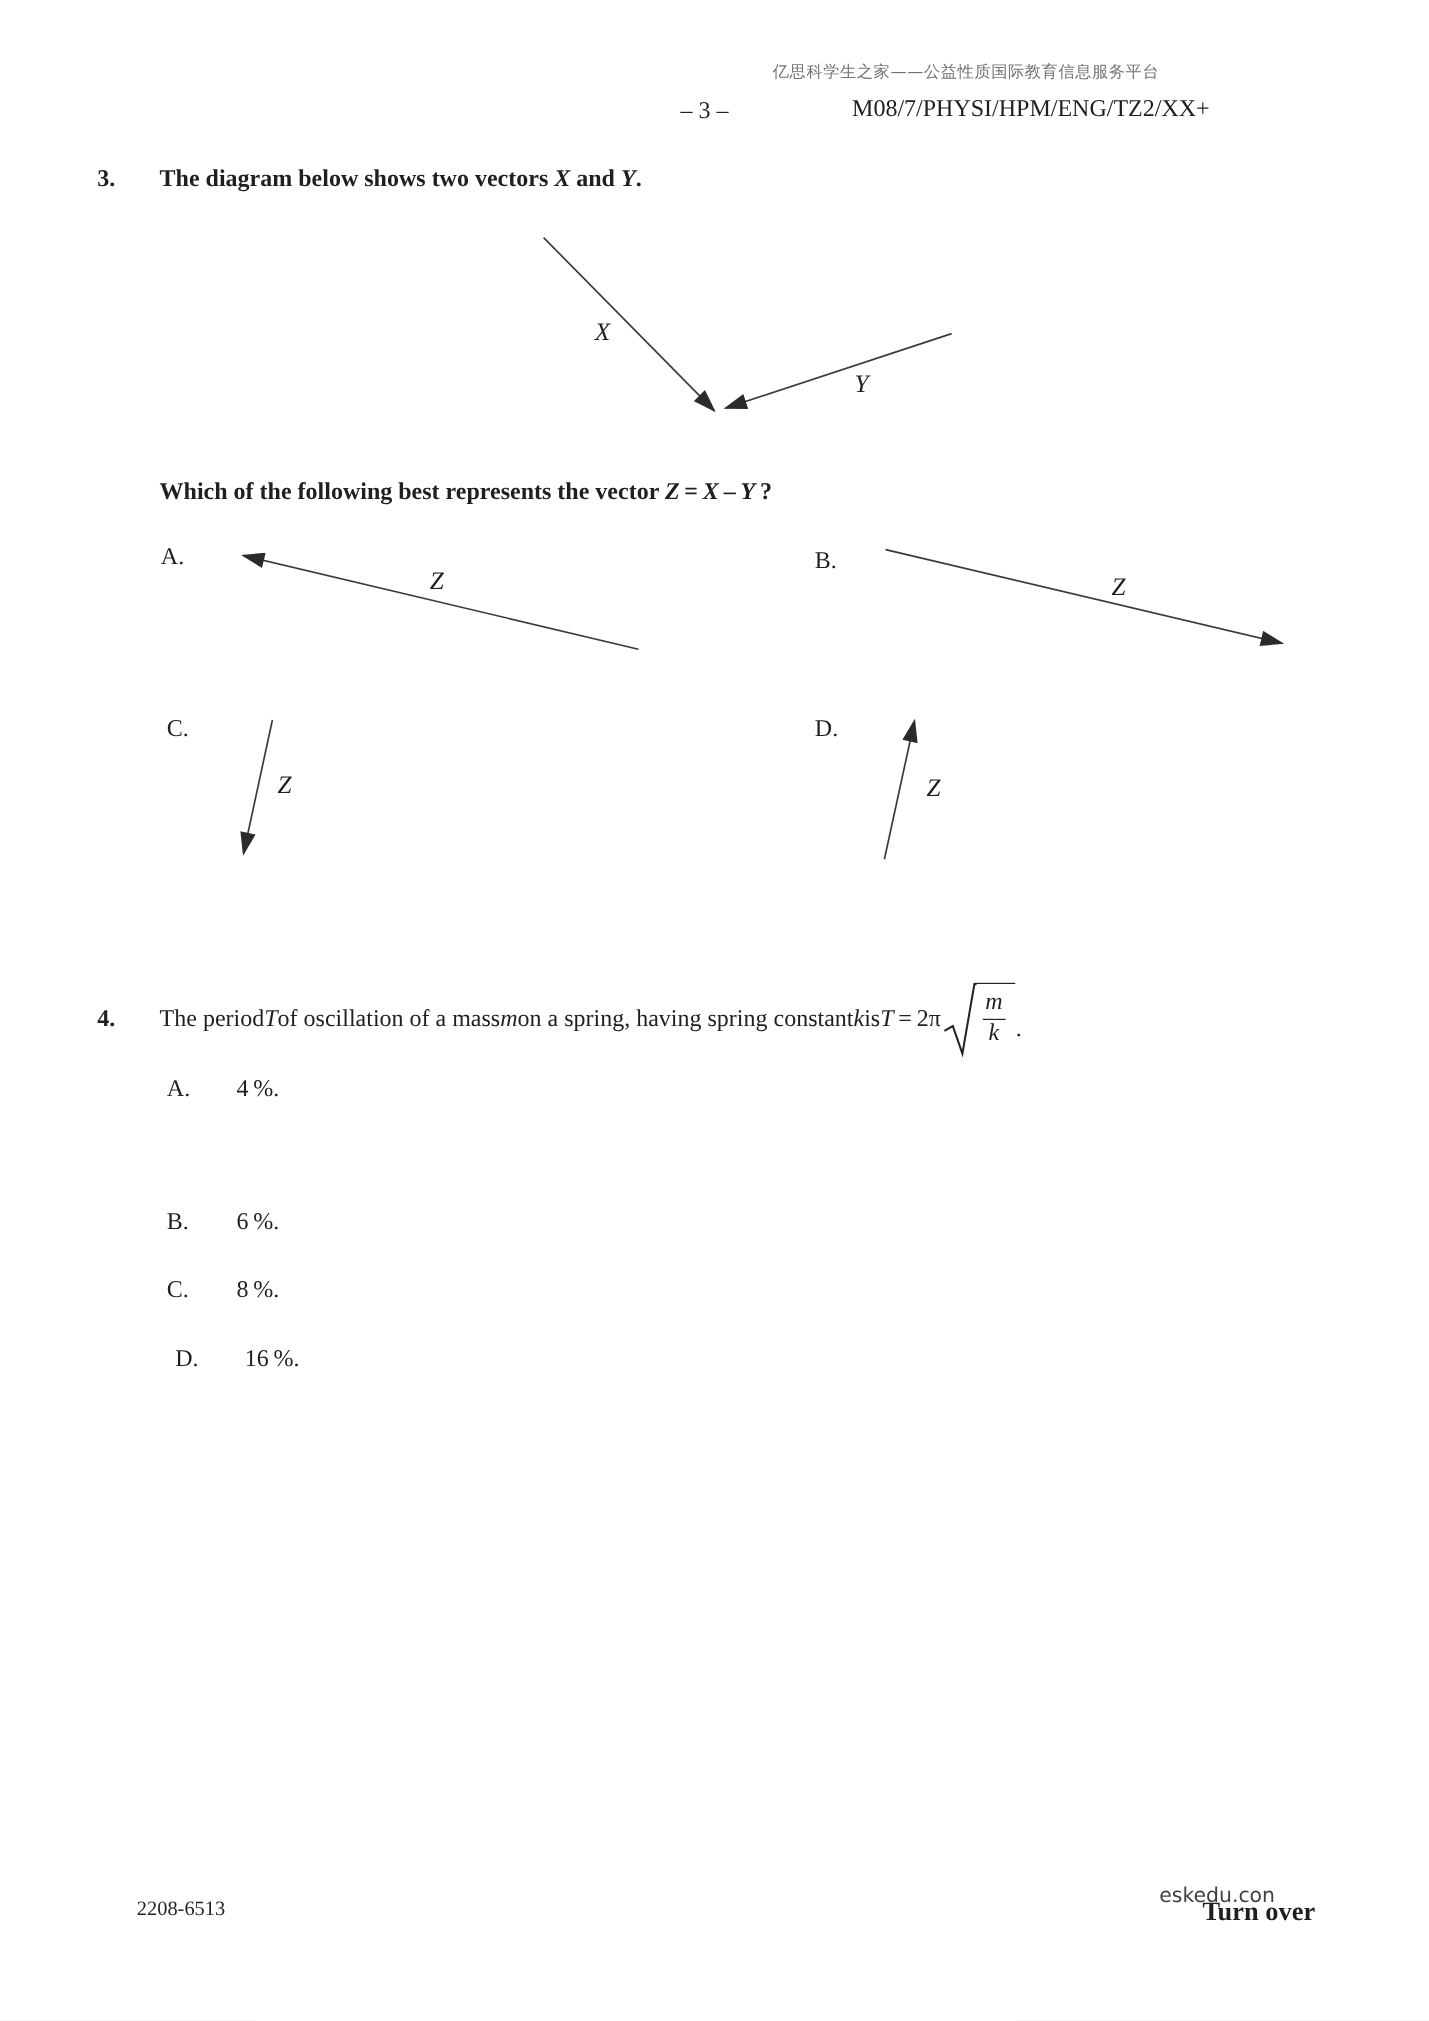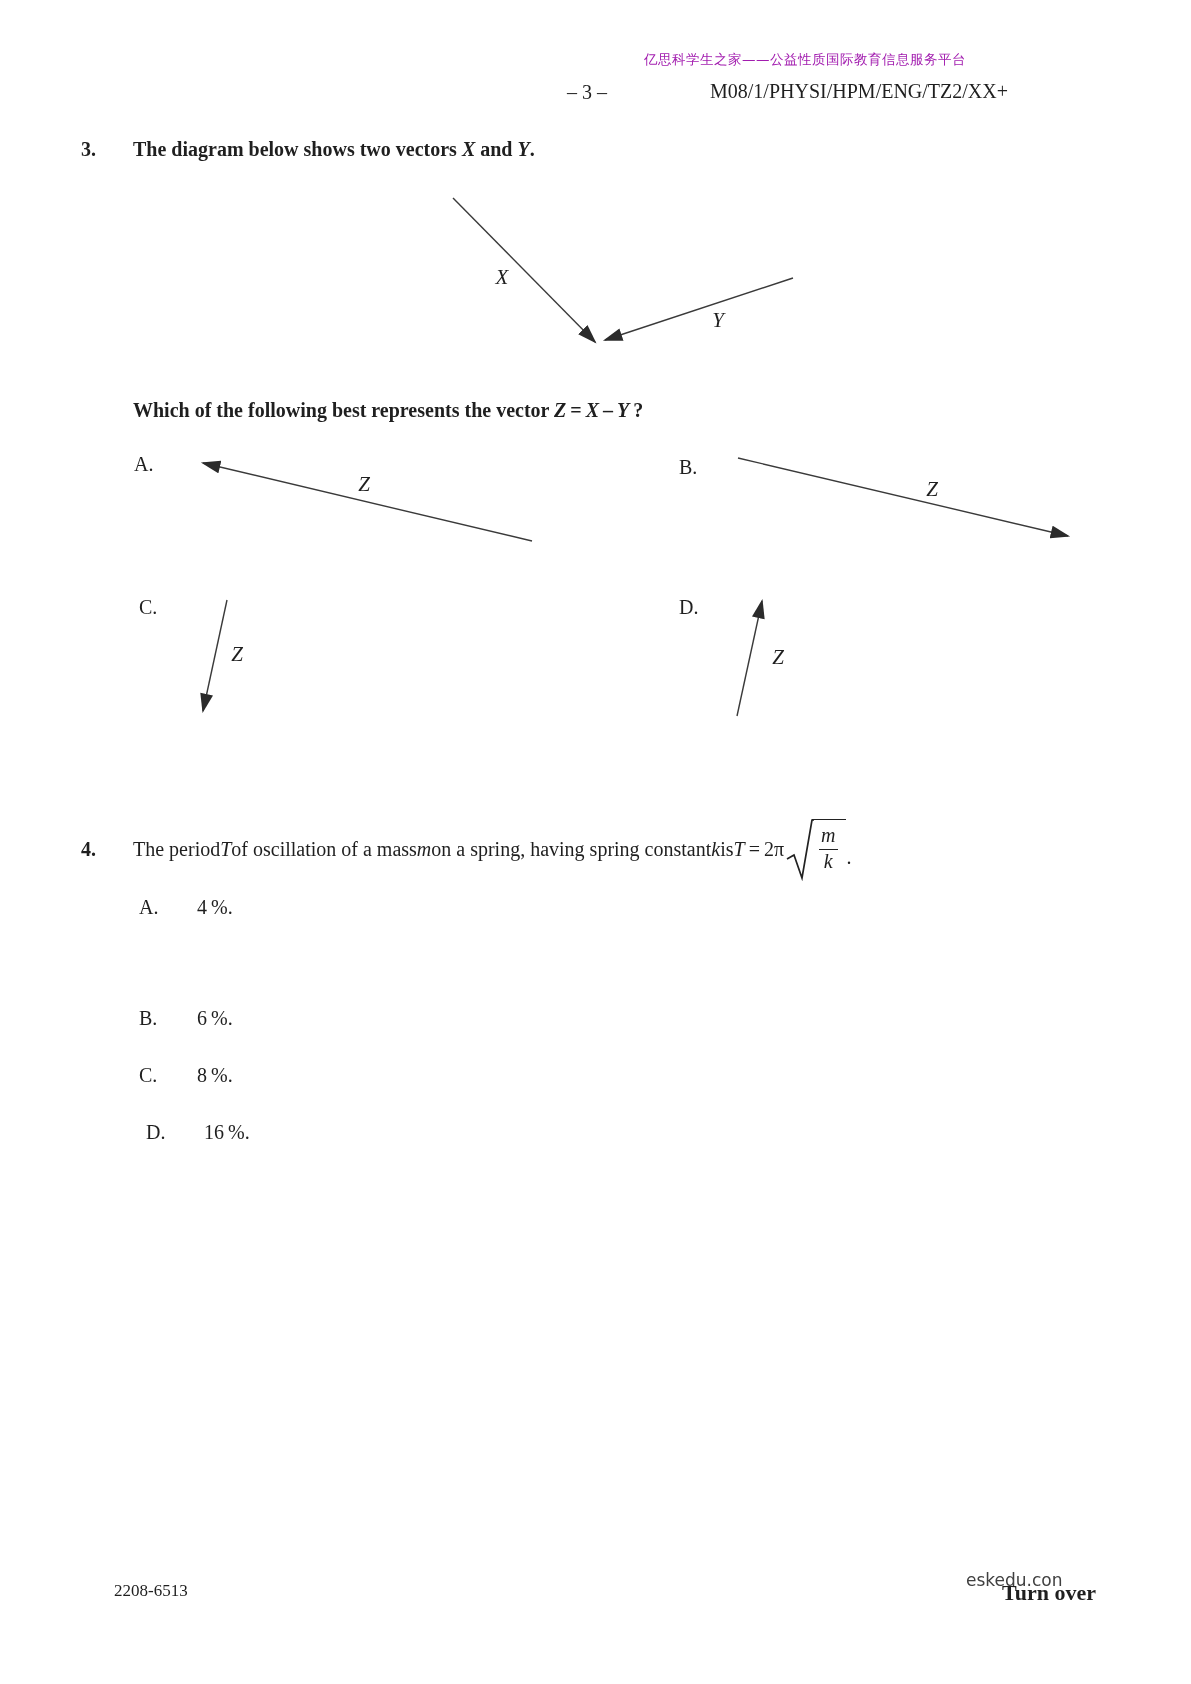--- a/index.html
+++ b/index.html
@@ -9,21 +9,21 @@
     margin:0 auto;
     background:#ffffff;
     font-family:"Liberation Serif","DejaVu Serif",serif;
     color:#1f1f1f;
     overflow:hidden;
   }
   .abs{position:absolute;white-space:nowrap;}
   .cn-watermark{
     top:51px;left:805px;transform:translateX(-50%);
     font-family:"DejaVu Sans","Liberation Sans",sans-serif;
-    font-size:13.5px;color:#a21caf;letter-spacing:.5px;
+    font-size:13.5px;color:#737373;letter-spacing:.5px;
   }
   .page-number{top:81px;left:567px;font-size:20px;}
   .paper-code{top:80px;left:1008px;transform:translateX(-100%);font-size:20px;}
   .qnum{font-weight:bold;font-size:20px;}
   .bodyline{font-size:20px;font-weight:bold;}
   .it{font-style:italic;}
   .vlabel{
     position:absolute;transform:translate(-50%,-50%);
     font-style:italic;font-size:21px;white-space:nowrap;
   }
@@ -53,21 +53,21 @@
   }
   .turn-over{top:1580px;left:1002px;font-size:22px;font-weight:bold;z-index:1;}
 </style>
 </head>
 <body>
 
 <div class="page">
 
   <div class="abs cn-watermark">亿思科学生之家——公益性质国际教育信息服务平台</div>
   <div class="abs page-number">– 3 –</div>
-  <div class="abs paper-code">M08/1/PHYSI/HPM/ENG/TZ2/XX+</div>
+  <div class="abs paper-code">M08/7/PHYSI/HPM/ENG/TZ2/XX+</div>
 
   <svg class="overlay" width="1191" height="1684" viewBox="0 0 1191 1684">
     <defs>
       <marker id="arrow" viewBox="0 0 9 6" refX="8" refY="3" markerWidth="20" markerHeight="13" orient="auto" markerUnits="userSpaceOnUse">
         <path d="M0,0 L9,3 L0,6 Z" fill="#2b2b2b"></path>
       </marker>
     </defs>
     <line x1="453" y1="198" x2="595" y2="342" stroke="#3a3a3a" stroke-width="1.4" marker-end="url(#arrow)"></line>
     <line x1="793" y1="278" x2="605" y2="340" stroke="#3a3a3a" stroke-width="1.4" marker-end="url(#arrow)"></line>
     <line x1="532" y1="541" x2="203" y2="463" stroke="#3a3a3a" stroke-width="1.4" marker-end="url(#arrow)"></line>

